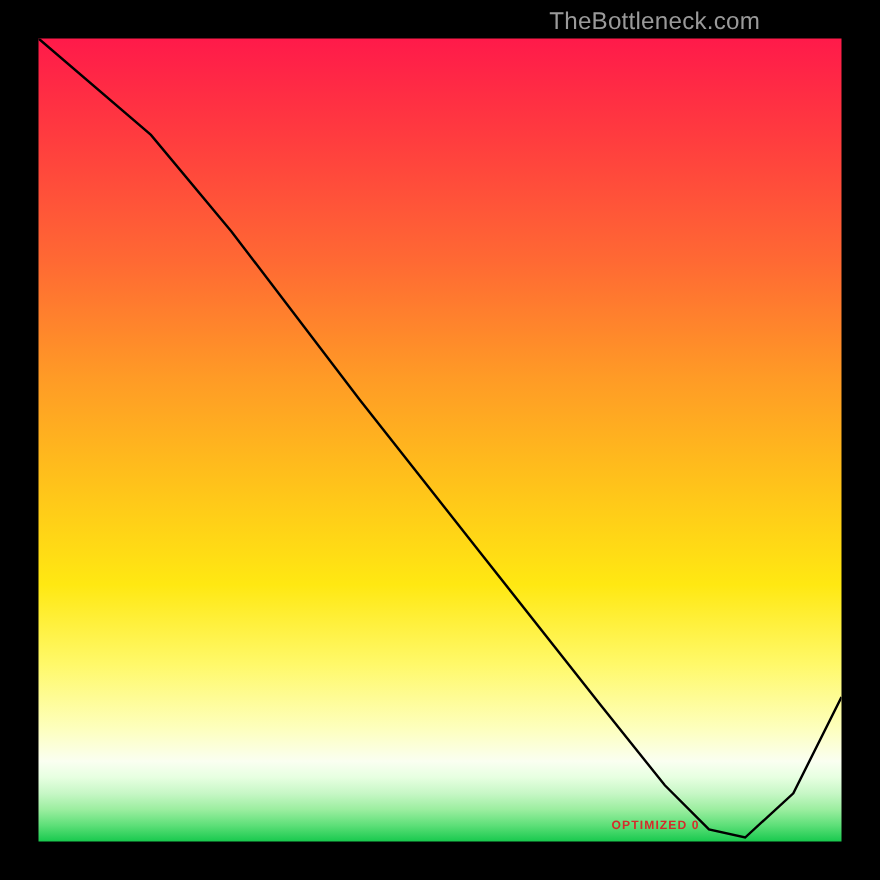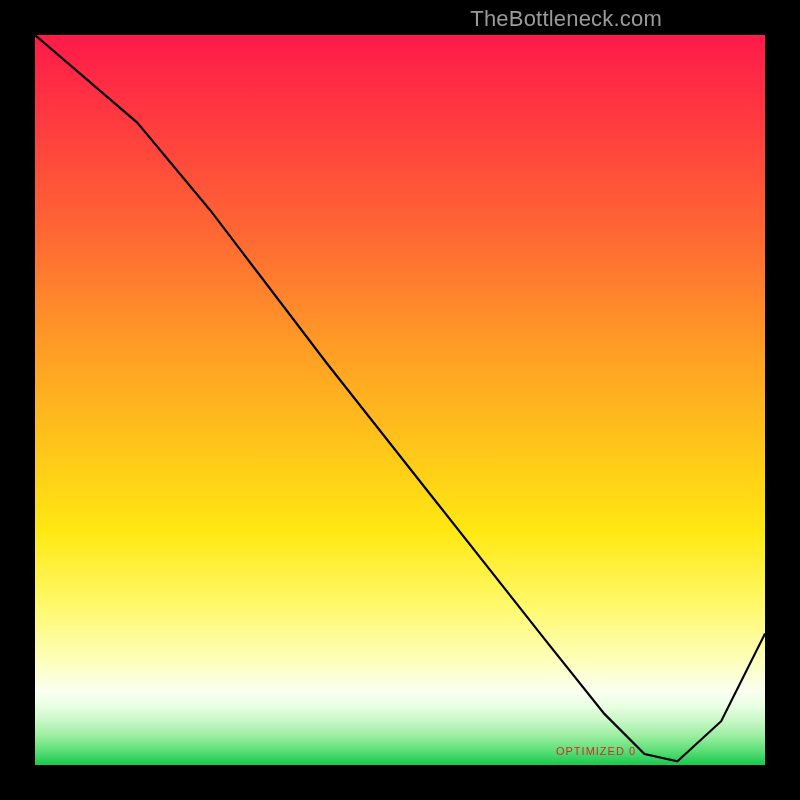--- a/index.html
+++ b/index.html
@@ -8,20 +8,21 @@
     width: 800px;
     height: 800px;
     background: #000;
     font-family: Arial, Helvetica, sans-serif;
     overflow: hidden;
   }
   .wrap {
     position: relative;
     width: 676px;
     height: 800px;
+    padding-left: 29px;
   }
   .attribution {
     position: absolute;
     top: 6px;
     right: 14px;
     color: #9a9a9a;
     font-size: 22px;
     letter-spacing: 0.2px;
     z-index: 10;
   }
@@ -56,21 +57,21 @@
     width: 730px;
     height: 730px;
   }
   .axis-label {
     position: absolute;
     left: 35px;
     width: 730px;
     text-align: center;
     color: #d52b2b;
     font-size: 11px;
-    font-weight: 400;
+    font-weight: 700;
     letter-spacing: 1px;
     top: 745px;
     z-index: 5;
   }
   .axis-label span {
     display: inline-block;
     transform: translateX(196px);
   }
 </style>
 </head>

